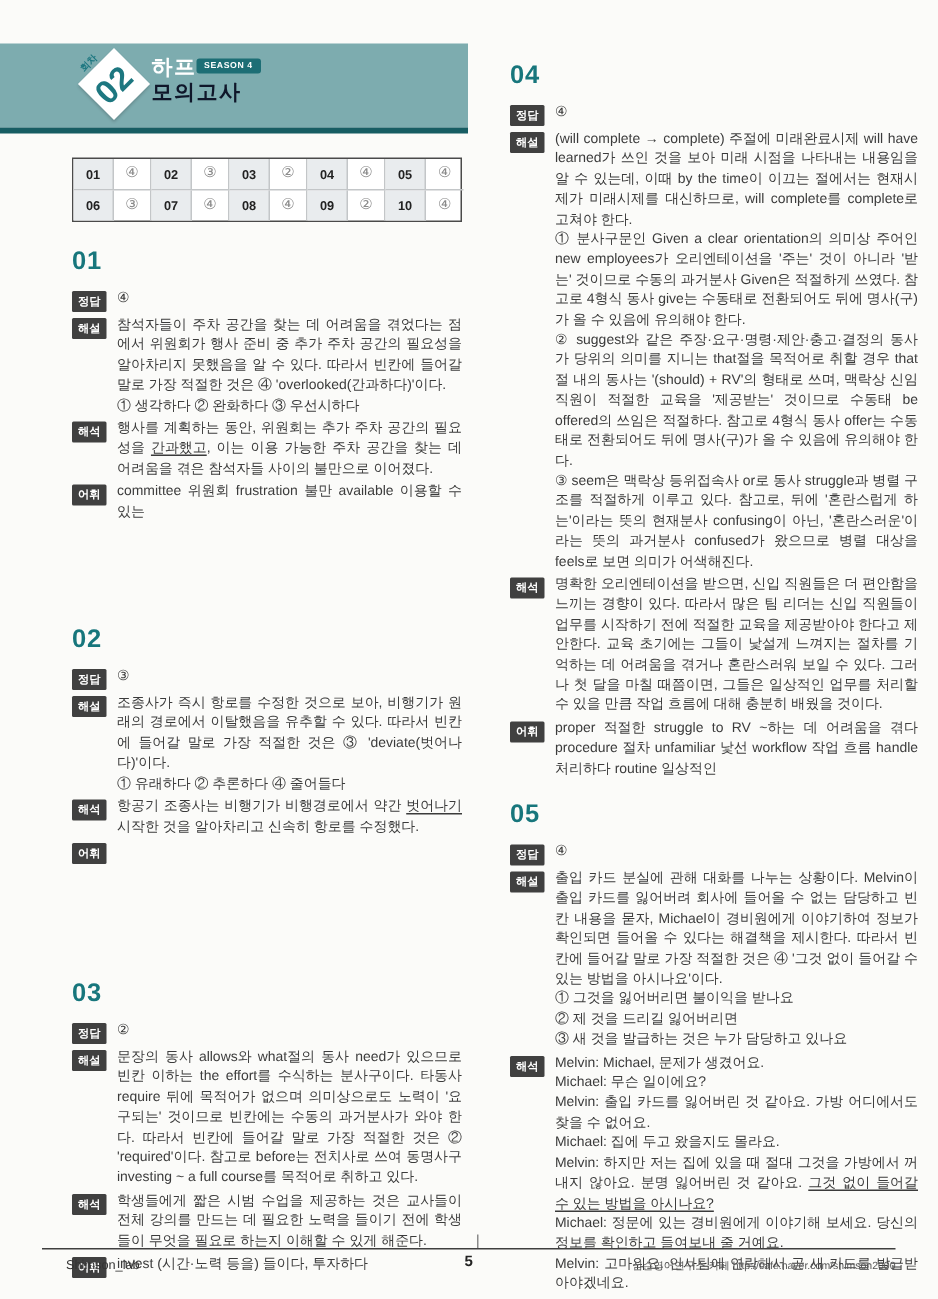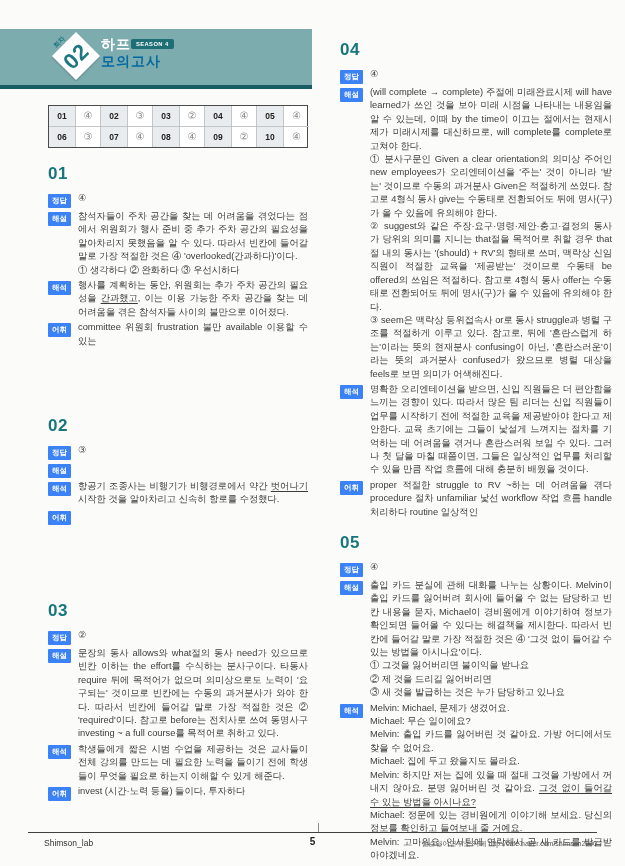--- a/index.html
+++ b/index.html
@@ -12,41 +12,41 @@
   .band { position:absolute; left:0; top:29px; width:312px; height:56px; background:#7dacaf; }
   .band-line { position:absolute; left:0; top:85px; width:312px; height:4px; background:#175d63; }
   .diamond { position:absolute; left:59px; top:39px; width:34px; height:34px; background:#ffffff;
              transform:rotate(45deg); box-shadow:1px 1px 2px rgba(0,0,0,0.18); }
   .round-num { position:absolute; left:56px; top:40px; width:40px; height:33px;
                transform:rotate(-45deg); color:#1d7780; font-size:22px; font-weight:bold;
                text-align:center; line-height:34px; letter-spacing:0.5px; }
   .round-label { position:absolute; left:53px; top:38px; transform:rotate(-45deg);
                  font-size:6.5px; color:#1d7780; font-weight:bold; }
   .title-top { position:absolute; left:101px; top:36px; color:#ffffff; font-size:14px; font-weight:bold; letter-spacing:1px; }
-  .title-bottom { position:absolute; left:101px; top:53px; color:#0369a1; font-size:14px; font-weight:bold; letter-spacing:1px; }
+  .title-bottom { position:absolute; left:101px; top:53px; color:#0f172a; font-size:14px; font-weight:bold; letter-spacing:1px; }
   .season-badge { position:absolute; left:131px; top:39px; background:#1d6e75; color:#ffffff;
                   font-size:5.8px; font-weight:bold; padding:2px 5px; border-radius:2px; letter-spacing:0.4px; }
   
   .ans-table { display:grid; grid-template-columns:repeat(5, 27px 25px); border:1px solid #4a4a4a; background:#fff; }
   .cell { height:20px; line-height:20px; text-align:center; border-right:1px solid #c3c6c8; border-bottom:1px solid #c3c6c8; }
   .cell.q { background:#e9ecee; font-weight:bold; font-size:8.5px; color:#222; }
   .cell.a { color:#8a8a8a; font-size:10px; }
   .cell.last-col { border-right:none; }
   .cell.row2 { border-bottom:none; }
   
   .col-left  { position:absolute; left:48px;  top:105px; width:260px; }
   .col-right { position:absolute; left:340px; top:40px;  width:272px; }
   
   .sec-num { margin:0 0 8px 0; font-size:17px; font-weight:bold; color:#17767c; letter-spacing:0.5px; }
   .s01 { margin-top:16px; }
   .s02 { margin-top:68px; }
   .s03 { margin-top:76px; }
   .s05 { margin-top:14px; }
   .row { display:flex; align-items:flex-start; margin-bottom:2px; }
-  .tag { flex:0 0 23px; background:#3b82f6; color:#fff; font-size:7.5px; font-weight:bold;
+  .tag { flex:0 0 23px; background:#404040; color:#fff; font-size:7.5px; font-weight:bold;
          text-align:center; padding:2px 0; margin:2px 7px 0 0; border-radius:1px; }
   .txt { flex:1; font-size:9.3px; line-height:13.4px; color:#3b3b3b; text-align:justify; }
   .txt u { text-underline-offset:1.5px; }
   
   .footer-line { position:absolute; left:28px; right:28px; top:832px; border-top:1px solid #3f3f3f; }
   .center-tick { position:absolute; left:318px; top:823px; width:1px; height:9px; background:#8a8a8a; }
   .footer-left  { position:absolute; left:44px; top:838px; font-size:8.5px; color:#333; }
   .footer-page  { position:absolute; left:0; top:836px; width:625px; text-align:center; font-size:10px; font-weight:bold; color:#222; }
   .footer-right { position:absolute; right:28px; top:839px; font-size:7px; color:#555; }
 </style>
@@ -108,20 +108,21 @@
   </section>
 
   <section class="sec s02">
     <h2 class="sec-num">02</h2>
     <div class="row">
       <span class="tag">정답</span>
       <div class="txt"><span>③</span></div>
     </div>
     <div class="row">
       <span class="tag">해설</span>
+      <div class="txt"><span>조종사가 즉시 항로를 수정한 것으로 보아, 비행기가 원래의 경로에서 이탈했음을 유추할 수 있다. 따라서 빈칸에 들어갈 말로 가장 적절한 것은 ③ 'deviate(벗어나다)'이다.</span><br><span>① 유래하다 ② 추론하다 ④ 줄어들다</span></div>
     </div>
     <div class="row">
       <span class="tag">해석</span>
       <div class="txt"><span>항공기 조종사는 비행기가 비행경로에서 약간 </span><u>벗어나기</u><span> 시작한 것을 알아차리고 신속히 항로를 수정했다.</span></div>
     </div>
     <div class="row">
       <span class="tag">어휘</span>
     </div>
   </section>
 

